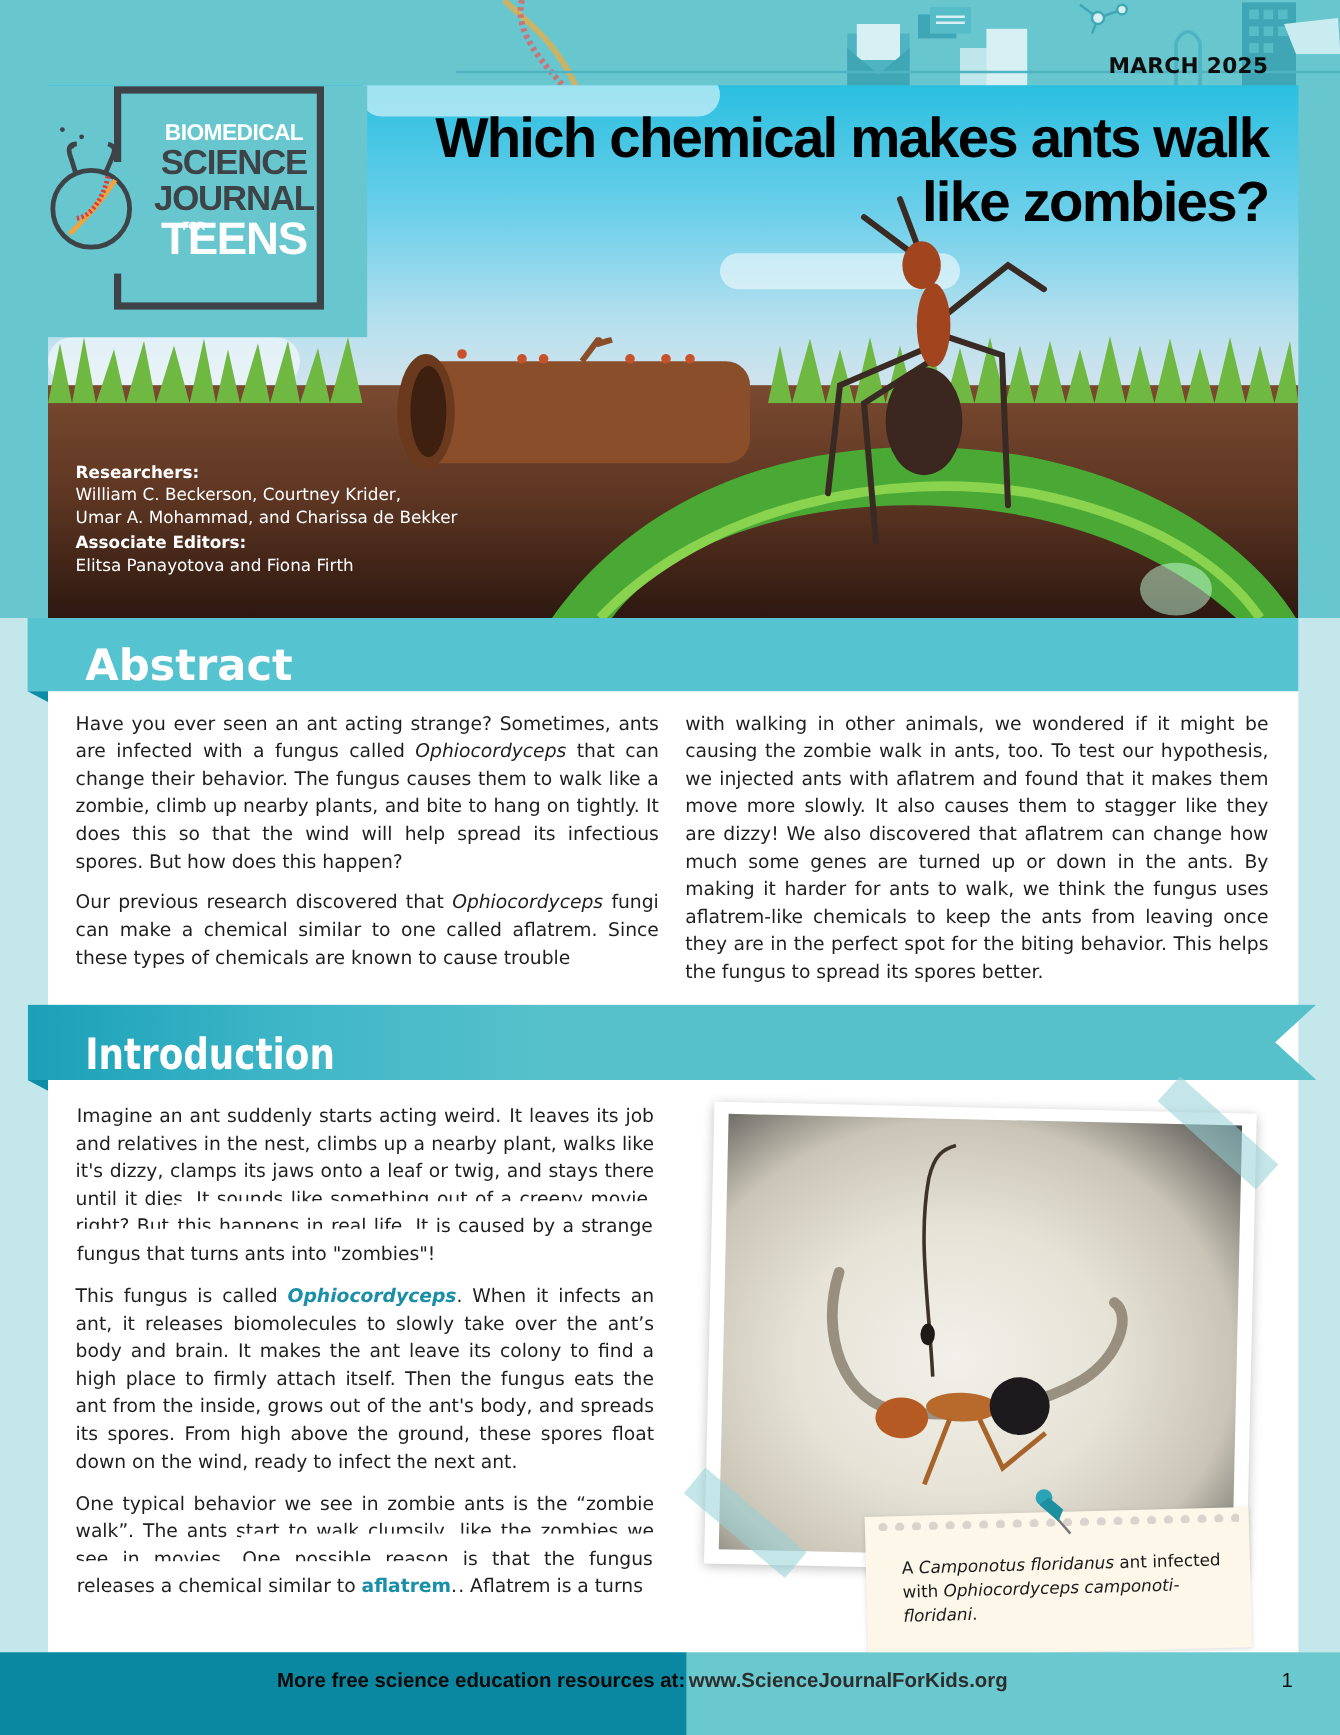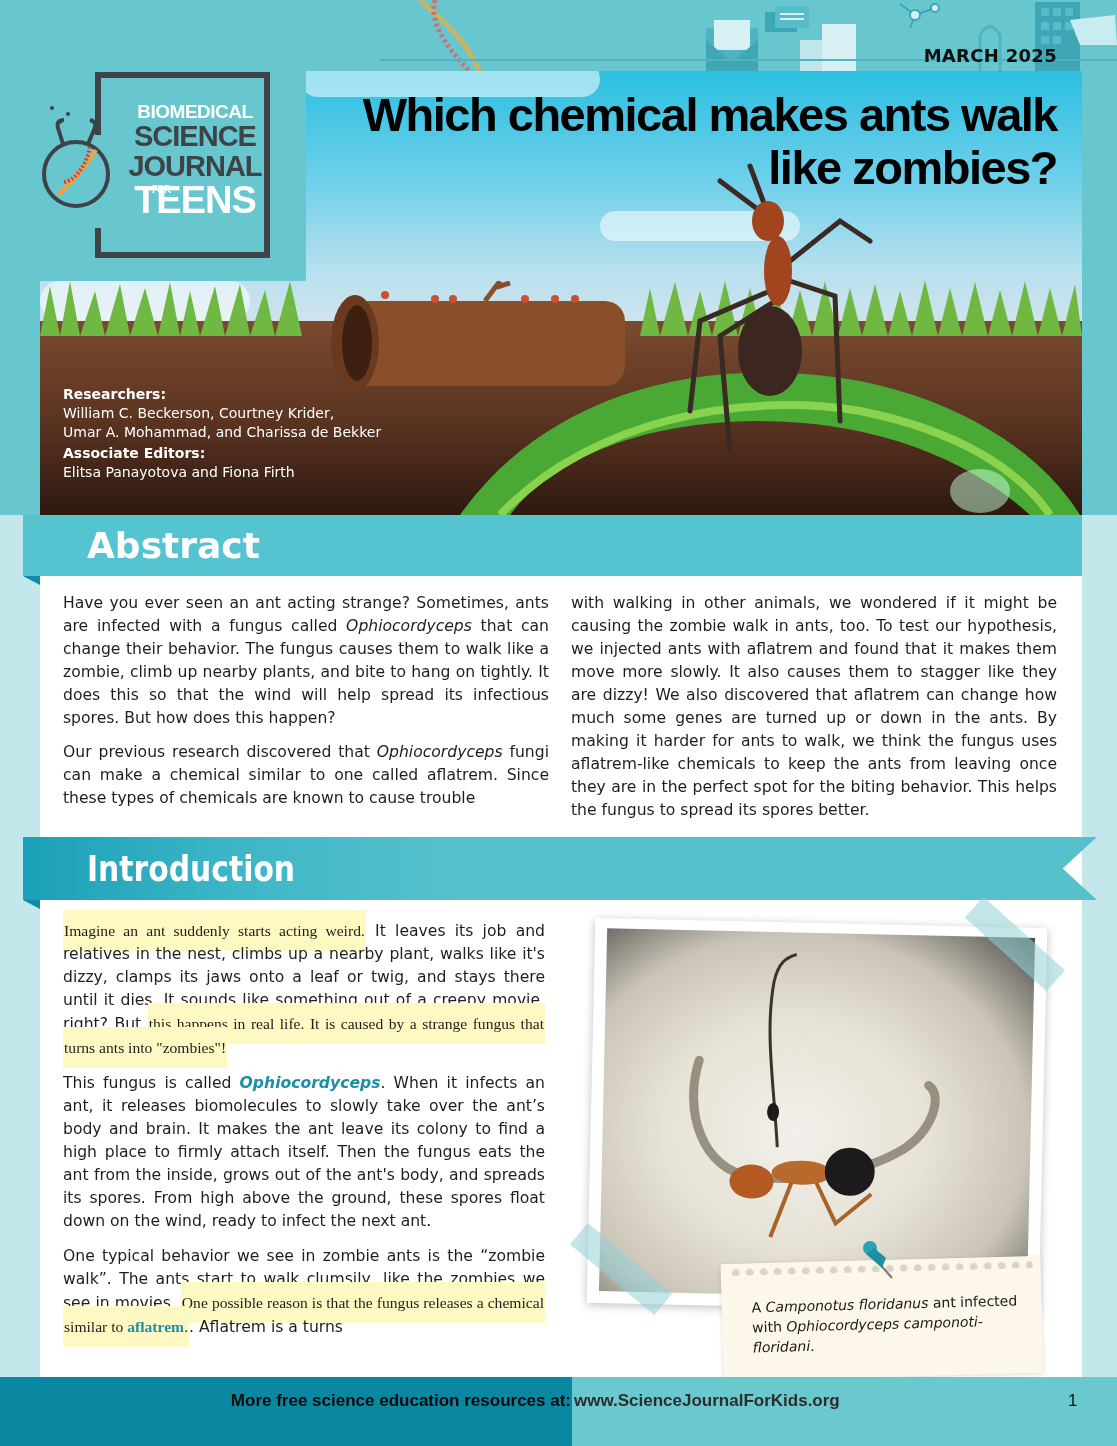--- a/index.html
+++ b/index.html
@@ -74,21 +74,21 @@
   .logo-text .l4 { color: #fff; font-size: 38px; letter-spacing: -1px; margin-top: 0; position: relative; }
   .logo-text .for { font-size: 10px; position: absolute; left: 32px; top: 4px; text-align: right; }
 
   
   .card {
     position: absolute; left: 40px; top: 515px; width: 1042px; height: 862px; background: #fff;
   }
   .section-bar {
     position: absolute; height: 60px;
     font-family: "DejaVu Sans", sans-serif; font-weight: bold; color: #fff; font-size: 36px;
-    display: flex; align-items: center; padding-left: 64px;
+    display: flex; align-items: flex-end; padding-left: 48px;
   }
   .abstract-bar {
     left: 23px; top: 515px; width: 1059px; height: 61px;
     background: #56c3d0;
   }
   .abstract-bar::after {
     content: ""; position: absolute; left: 0; bottom: -9px;
     border-top: 9px solid #0c8ca6; border-left: 17px solid transparent;
   }
   .intro-bar {
@@ -106,21 +106,21 @@
   .col {
     position: absolute; font-family: "DejaVu Sans", sans-serif; font-size: 15.6px; line-height: 23px;
     text-align: justify; color: #1e1e1e;
   }
   .col p { margin-bottom: 11px; }
   .col em { font-style: italic; }
   .abs-left { left: 63px; top: 592px; width: 486px; }
   .abs-right { left: 571px; top: 592px; width: 486px; }
   .intro-left { left: 63px; top: 919px; width: 482px; }
   .intro-left p { margin-bottom: 12px; }
-  .hl { background: #fef9c3; box-decoration-break: clone; -webkit-box-decoration-break: clone; padding: 12px 1px; font-family: Liberation Serif, serif; }
+  .hl { background: #ffffff; box-decoration-break: clone; -webkit-box-decoration-break: clone; padding: 12px 1px; }
   .term { color: #1a8fa8; font-weight: bold; }
   .term-i { color: #1a8fa8; font-weight: bold; font-style: italic; }
 
   
   .photo-wrap {
     position: absolute; left: 591px; top: 923px; width: 452px; height: 385px;
     transform: rotate(1.3deg);
     background: #fff; box-shadow: 0 2px 10px rgba(0,0,0,0.25);
   }
   .photo {

